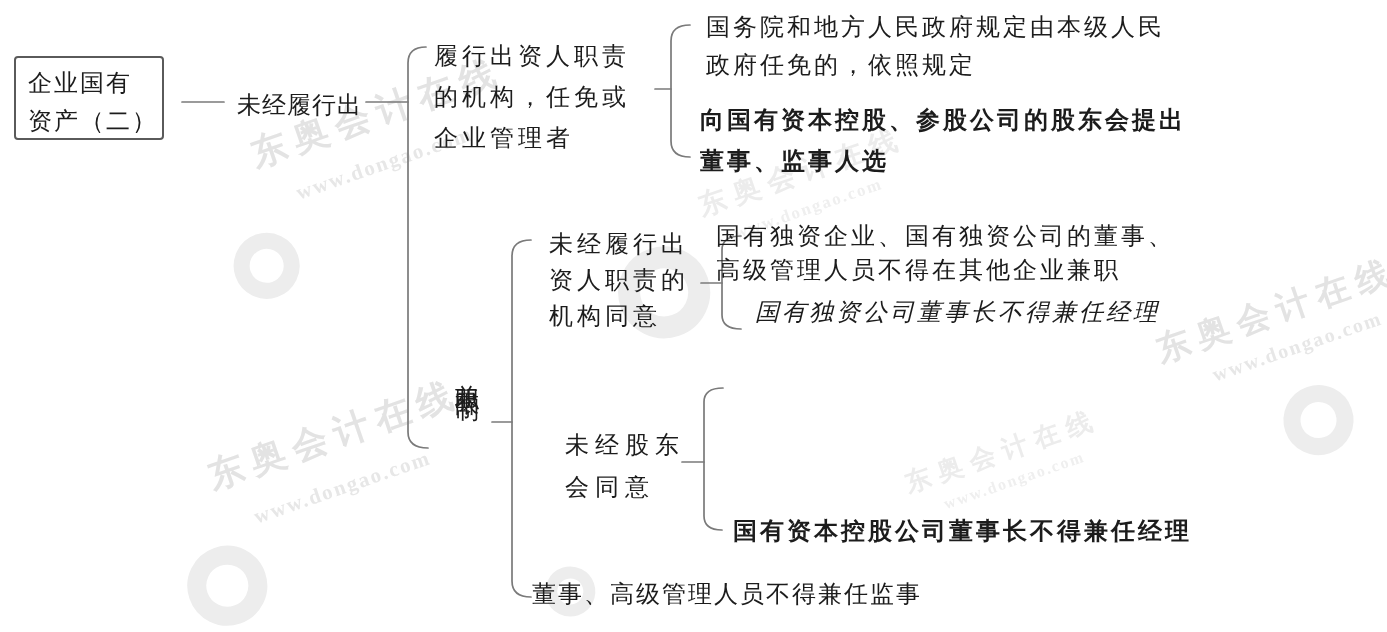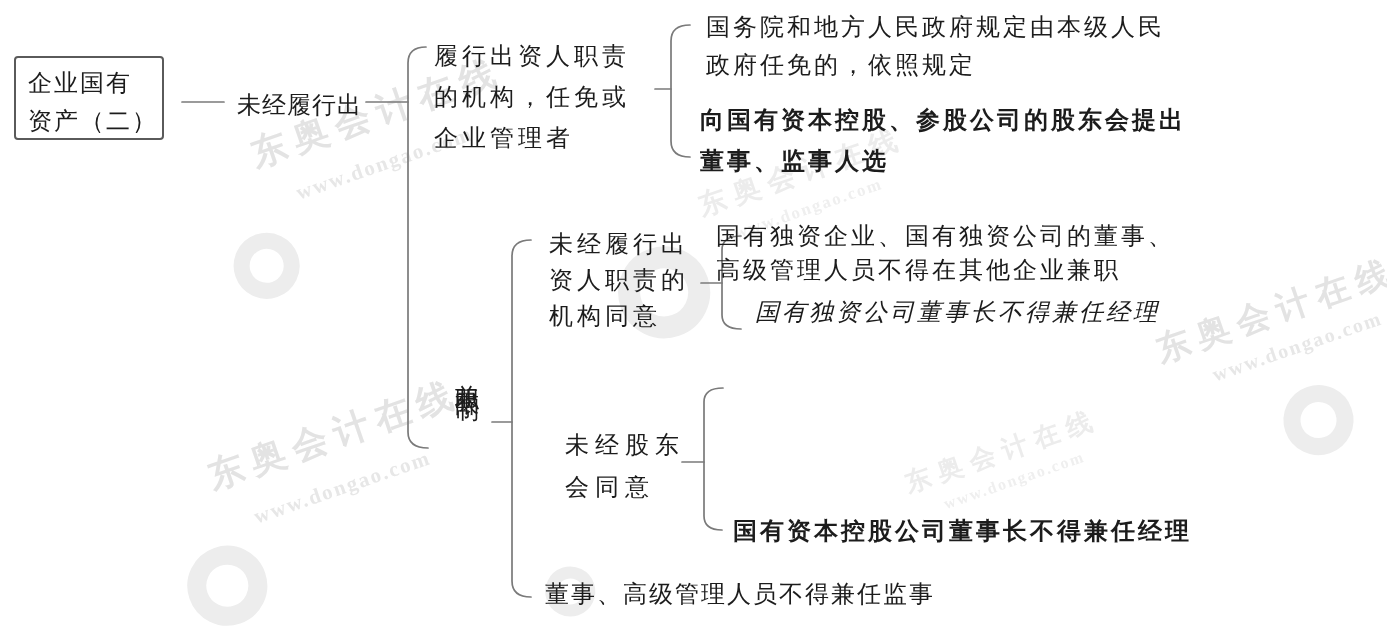--- a/index.html
+++ b/index.html
@@ -17,21 +17,21 @@
   svg.connectors path{fill:none;stroke:#7a7a7a;stroke-width:1.7;stroke-linecap:round;}
   
   .node{position:absolute;z-index:2;color:#1c1c1c;font-size:24px;white-space:pre;letter-spacing:3px;}
   #n-root{left:14px;top:56px;width:150px;height:84px;border:2px solid #5a5a5a;border-radius:4px;
           box-sizing:border-box;padding:6px 0 0 12px;line-height:38px;letter-spacing:2px;}
   #n-manager{left:237px;top:89px;letter-spacing:1px;}
   #n-appoint{left:434px;top:36px;line-height:41px;letter-spacing:4px;}
   #n-jianzhi{left:451px;top:366px;writing-mode:vertical-rl;letter-spacing:4px;}
   #n-no-org{left:549px;top:226px;line-height:36px;letter-spacing:4px;}
   #n-no-sh{left:553px;top:424px;line-height:42px;letter-spacing:6px;margin-left:12px;}
-  #n-supervisor{left:545px;top:580px;line-height:28px;letter-spacing:2px;}
+  #n-supervisor{left:532px;top:580px;line-height:28px;letter-spacing:2px;}
   #n-gov{left:706px;top:8px;line-height:38px;}
   #n-propose{left:700px;top:100px;line-height:41px;font-weight:bold;}
   #n-solely1{left:716px;top:219px;line-height:34px;}
   #n-solely2{left:755px;top:298px;line-height:28px;font-style:italic;}
   #n-holding1{left:740px;top:374px;line-height:41px;}
   #n-holding2{left:733px;top:517px;line-height:28px;font-weight:bold;}
 </style>
 </head>
 <body>
 

